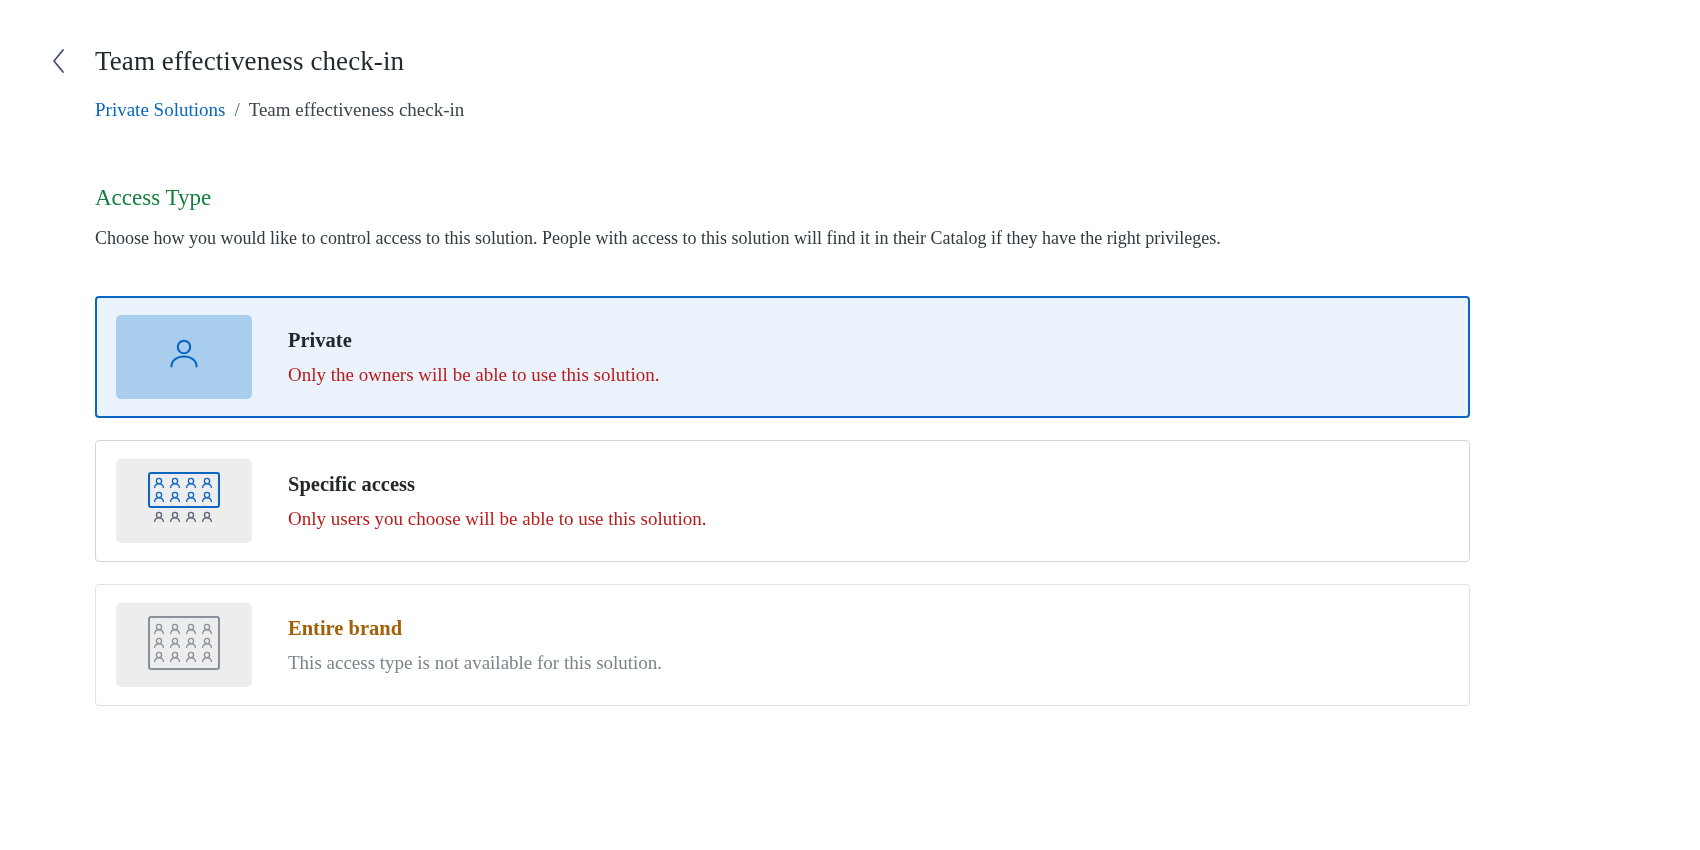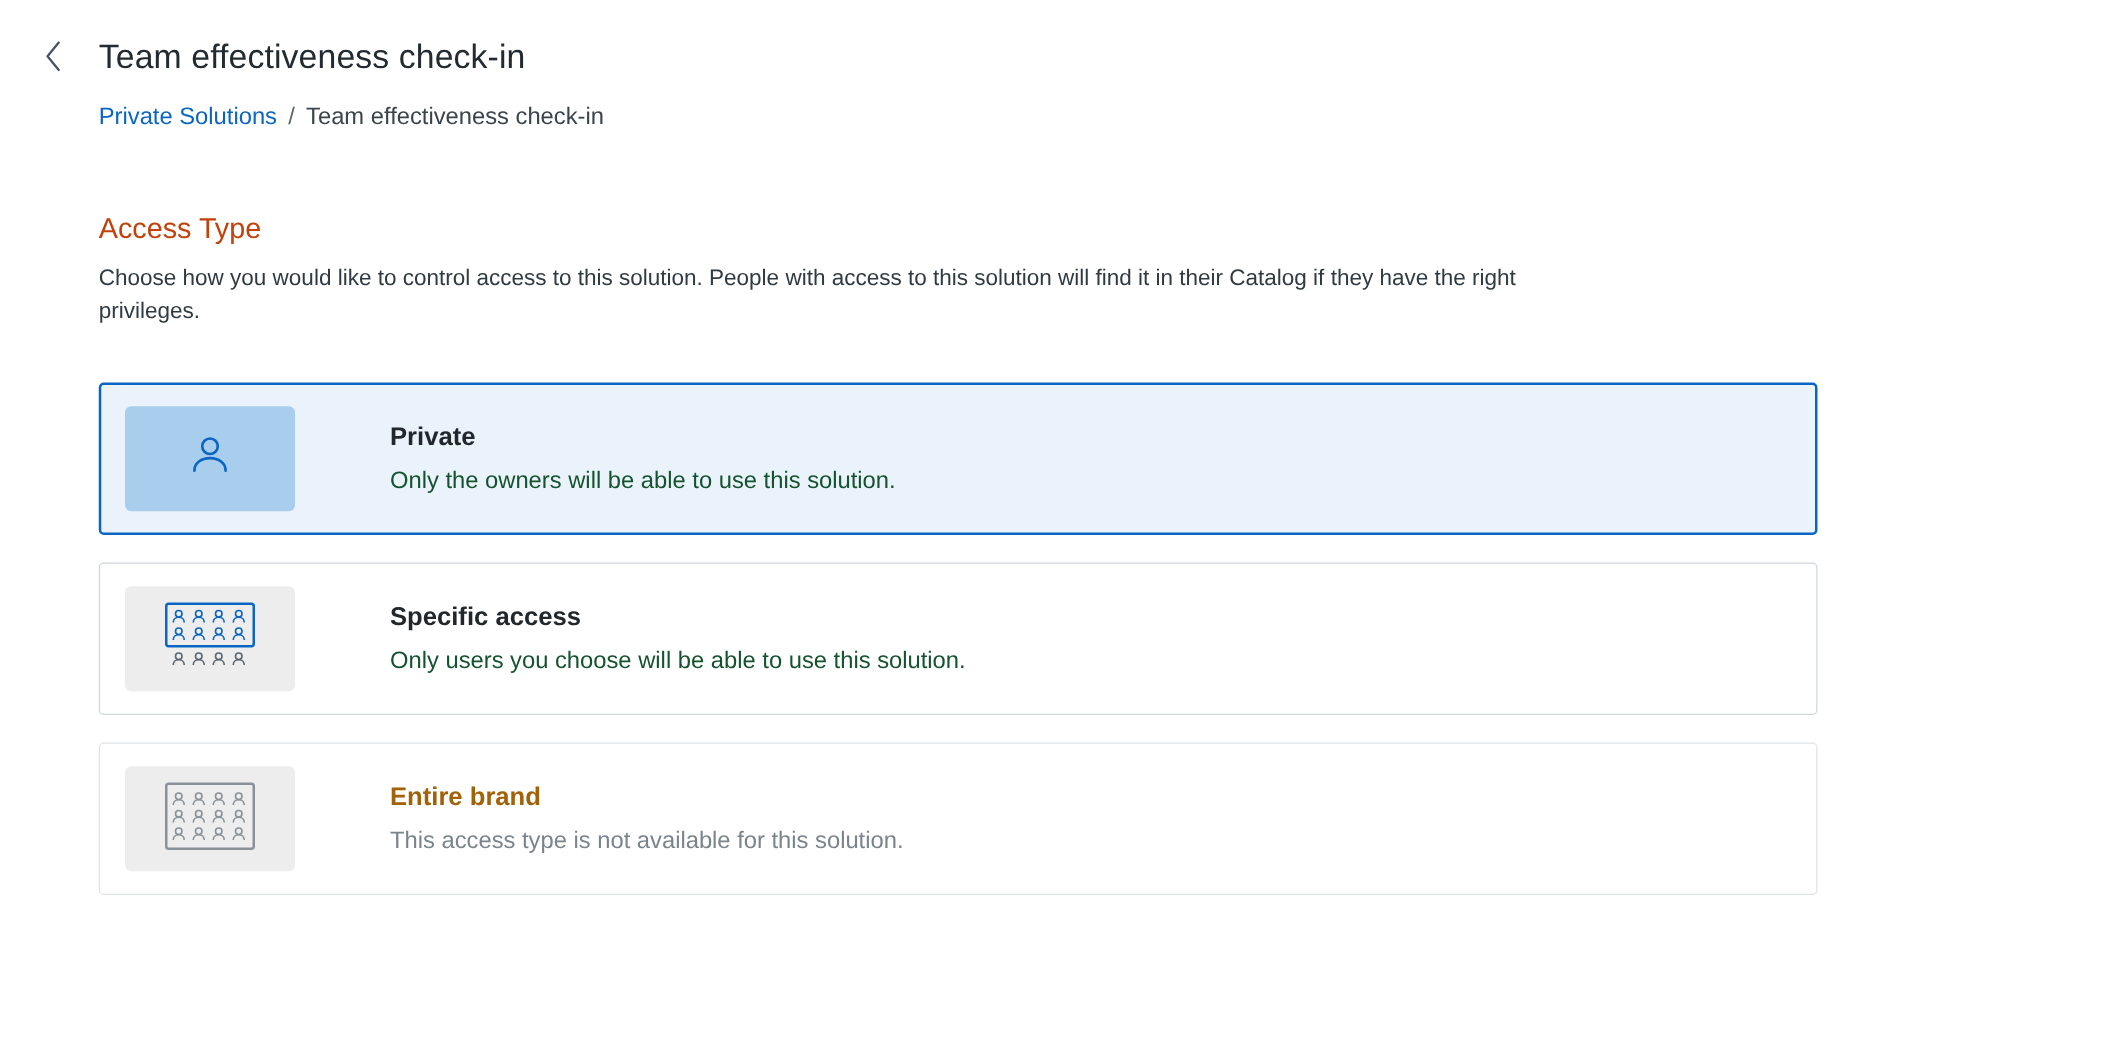--- a/index.html
+++ b/index.html
@@ -11,21 +11,22 @@
     background: #ffffff;
     font-family: "Liberation Sans", sans-serif;
     color: #22272b;
     overflow: hidden;
   }
 
   .page {
     position: relative;
     width: 1700px;
     height: 850px;
-    padding: 0;
+    padding: 16px;
+    font-family: Liberation Serif, serif;
   }
 
   
   .header {
     padding: 28px 0 0 0;
   }
   .title-row {
     display: flex;
     align-items: center;
     padding-left: 26px;
@@ -72,21 +73,21 @@
   .breadcrumb .current { color: #3a444c; }
 
   
   .section {
     margin-top: 62px;
     padding-left: 79px;
   }
   .section-title {
     font-size: 23px;
     font-weight: 400;
-    color: #c2410c;
+    color: #15803d;
     line-height: 28px;
   }
   .section-desc {
     margin-top: 13px;
     font-size: 18px;
     line-height: 26px;
     color: #2f3a42;
     max-width: 1200px;
   }
 
@@ -100,21 +101,20 @@
     position: relative;
     width: 1375px;
     border: 1px solid #cfd6dd;
     border-radius: 4px;
     background: #ffffff;
     display: flex;
     align-items: center;
     padding: 18px 20px;
     cursor: pointer;
     margin-bottom: 22px;
-    gap: 40px;
   }
   .option-card.selected {
     border: 2px solid #0a66c2;
     background: #eaf3fb;
     padding: 17px 19px;
   }
   .option-card.disabled {
     cursor: default;
     border-color: #dfe3e8;
   }
@@ -140,21 +140,21 @@
     font-size: 20.5px;
     font-weight: bold;
     color: #22272b;
     line-height: 26px;
   }
   .option-card.disabled .option-name { color: #a16207; }
   .option-sub {
     margin-top: 9px;
     font-size: 19px;
     line-height: 25px;
-    color: #14532d;
+    color: #b91c1c;
   }
   .option-card.disabled .option-sub { color: #7a848d; }
 </style>
 </head>
 <body>
 
 <div class="page">
 
   <div class="header">
     <div class="title-row">

